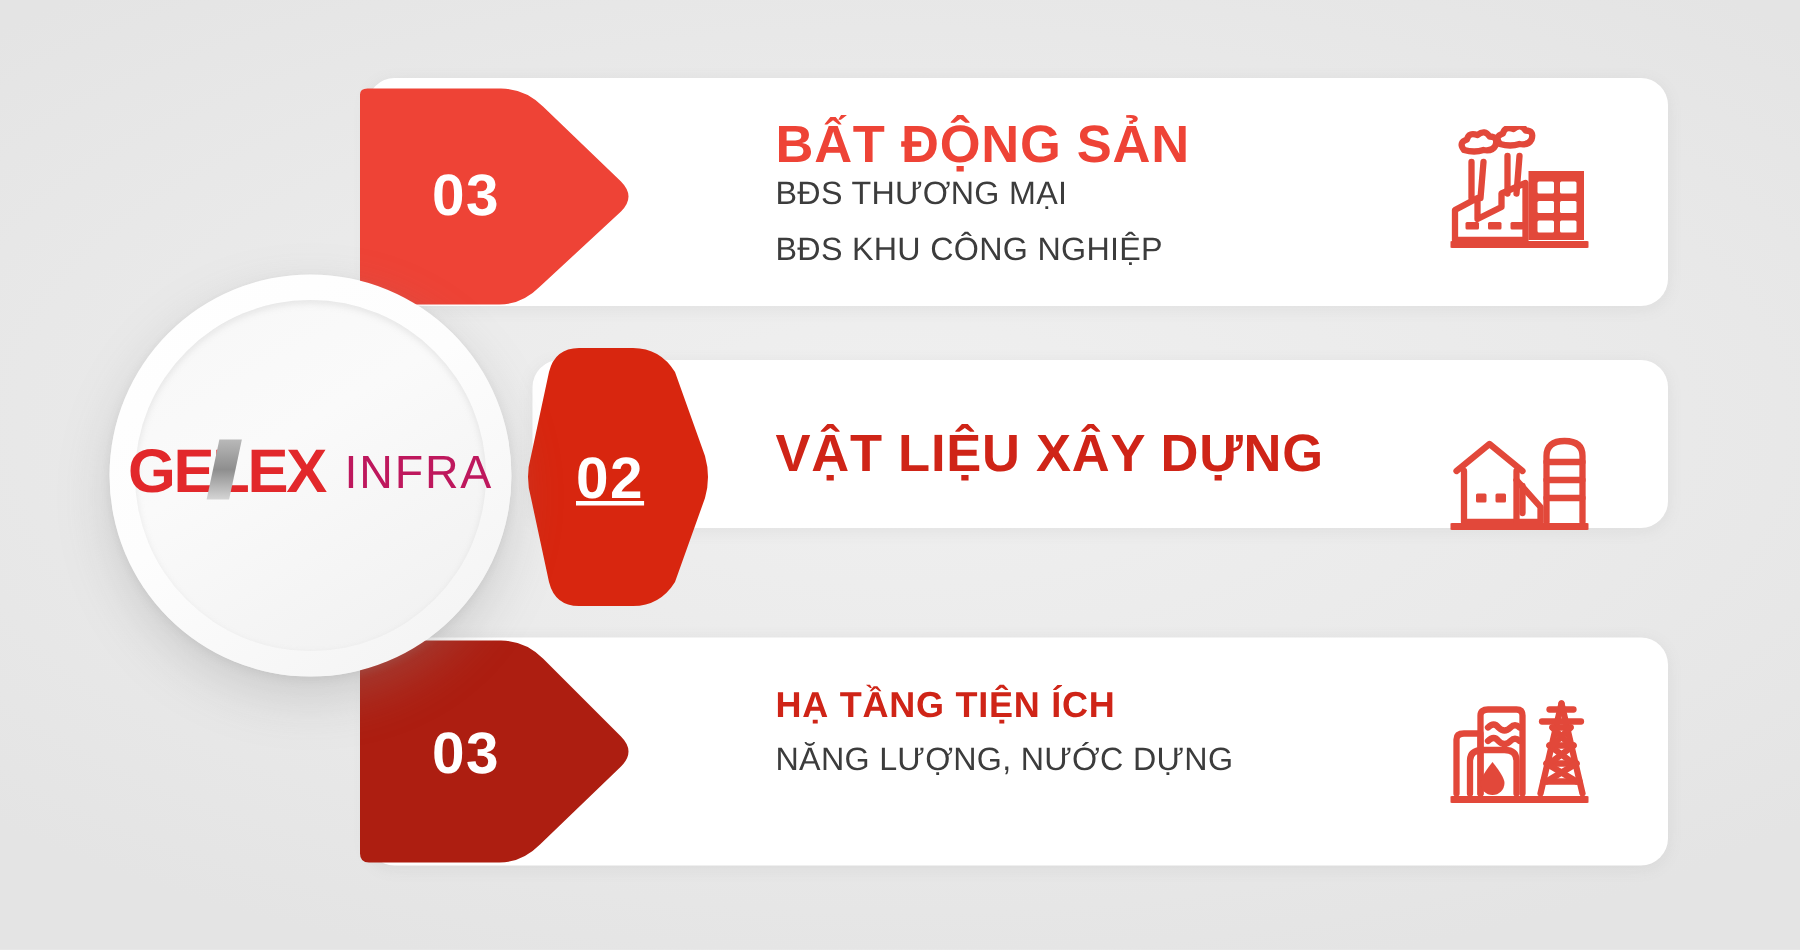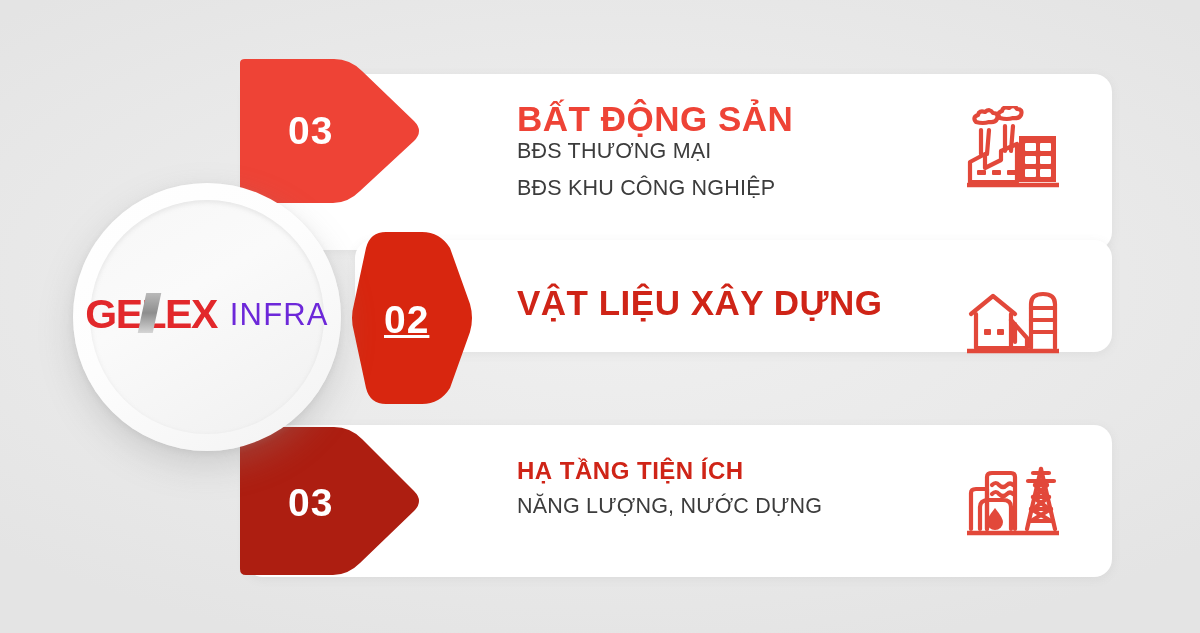--- a/index.html
+++ b/index.html
@@ -30,21 +30,21 @@
       radial-gradient(ellipse 70% 60% at 50% 45%, #f0f0f0 0%, #eaeaea 55%, #e4e4e4 100%);
   }
 
   
   .card {
     position: absolute;
     background: #ffffff;
     border-radius: 18px;
     box-shadow: 0 2px 10px rgba(120,120,120,0.10);
   }
-  .card-1 { left: 245px; top: 74px;  width: 867px; height: 176px; }
+  .card-1 { left: 245px; top: 52px;  width: 867px; height: 152px; }
   .card-2 { left: 355px; top: 240px; width: 757px; height: 112px; }
   .card-3 { left: 245px; top: 425px; width: 867px; height: 152px; }
 
   
   .card-text {
     position: absolute;
     left: 0; right: 0;
   }
   .c1-text { left: 272px; top: 26px; }
   .c2-text { left: 162px; top: 44px; }
@@ -144,21 +144,21 @@
     top: 2px;
     width: 15px;
     height: 40px;
     background: linear-gradient(180deg, #b9b9b9 0%, #8e8e8e 50%, #d5d5d5 100%);
     transform: skewX(-12deg);
   }
   .logo-infra {
     display: inline-block;
     vertical-align: middle;
     font-size: 31px;
-    color: #6d28d9;
+    color: #be185d;
     letter-spacing: 1.2px;
     margin-left: 13px;
     font-family: "Liberation Sans", sans-serif;
   }
 
   
   .card-icon {
     position: absolute;
   }
   .ic-1 { left: 722px; top: 32px;  width: 92px; height: 82px; }

